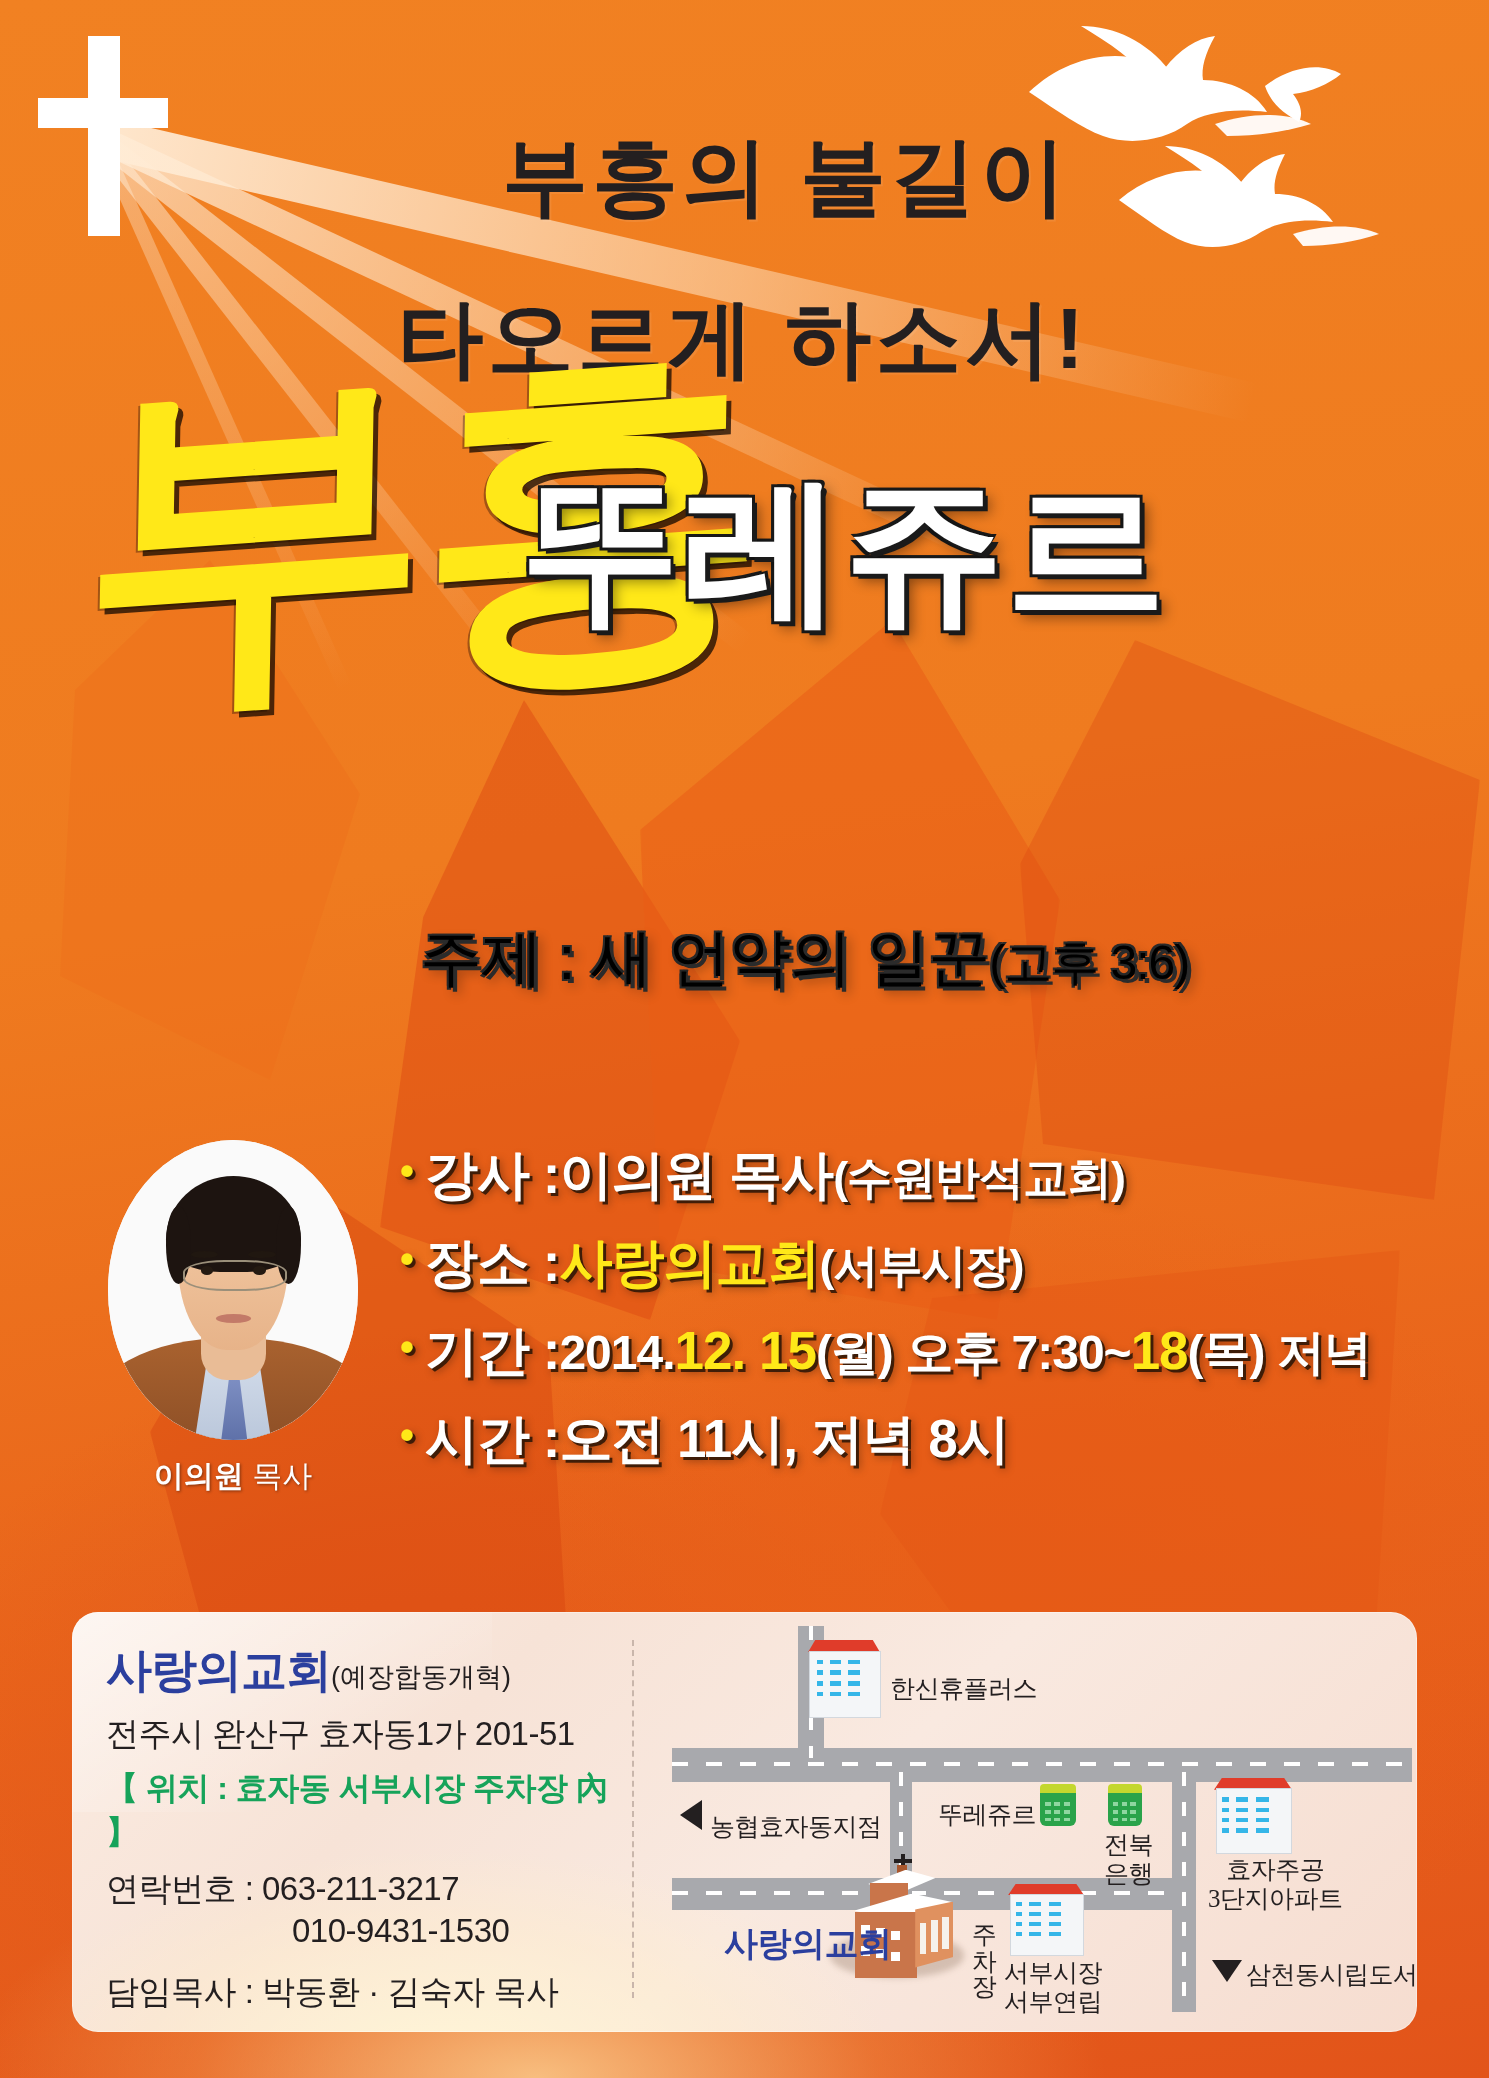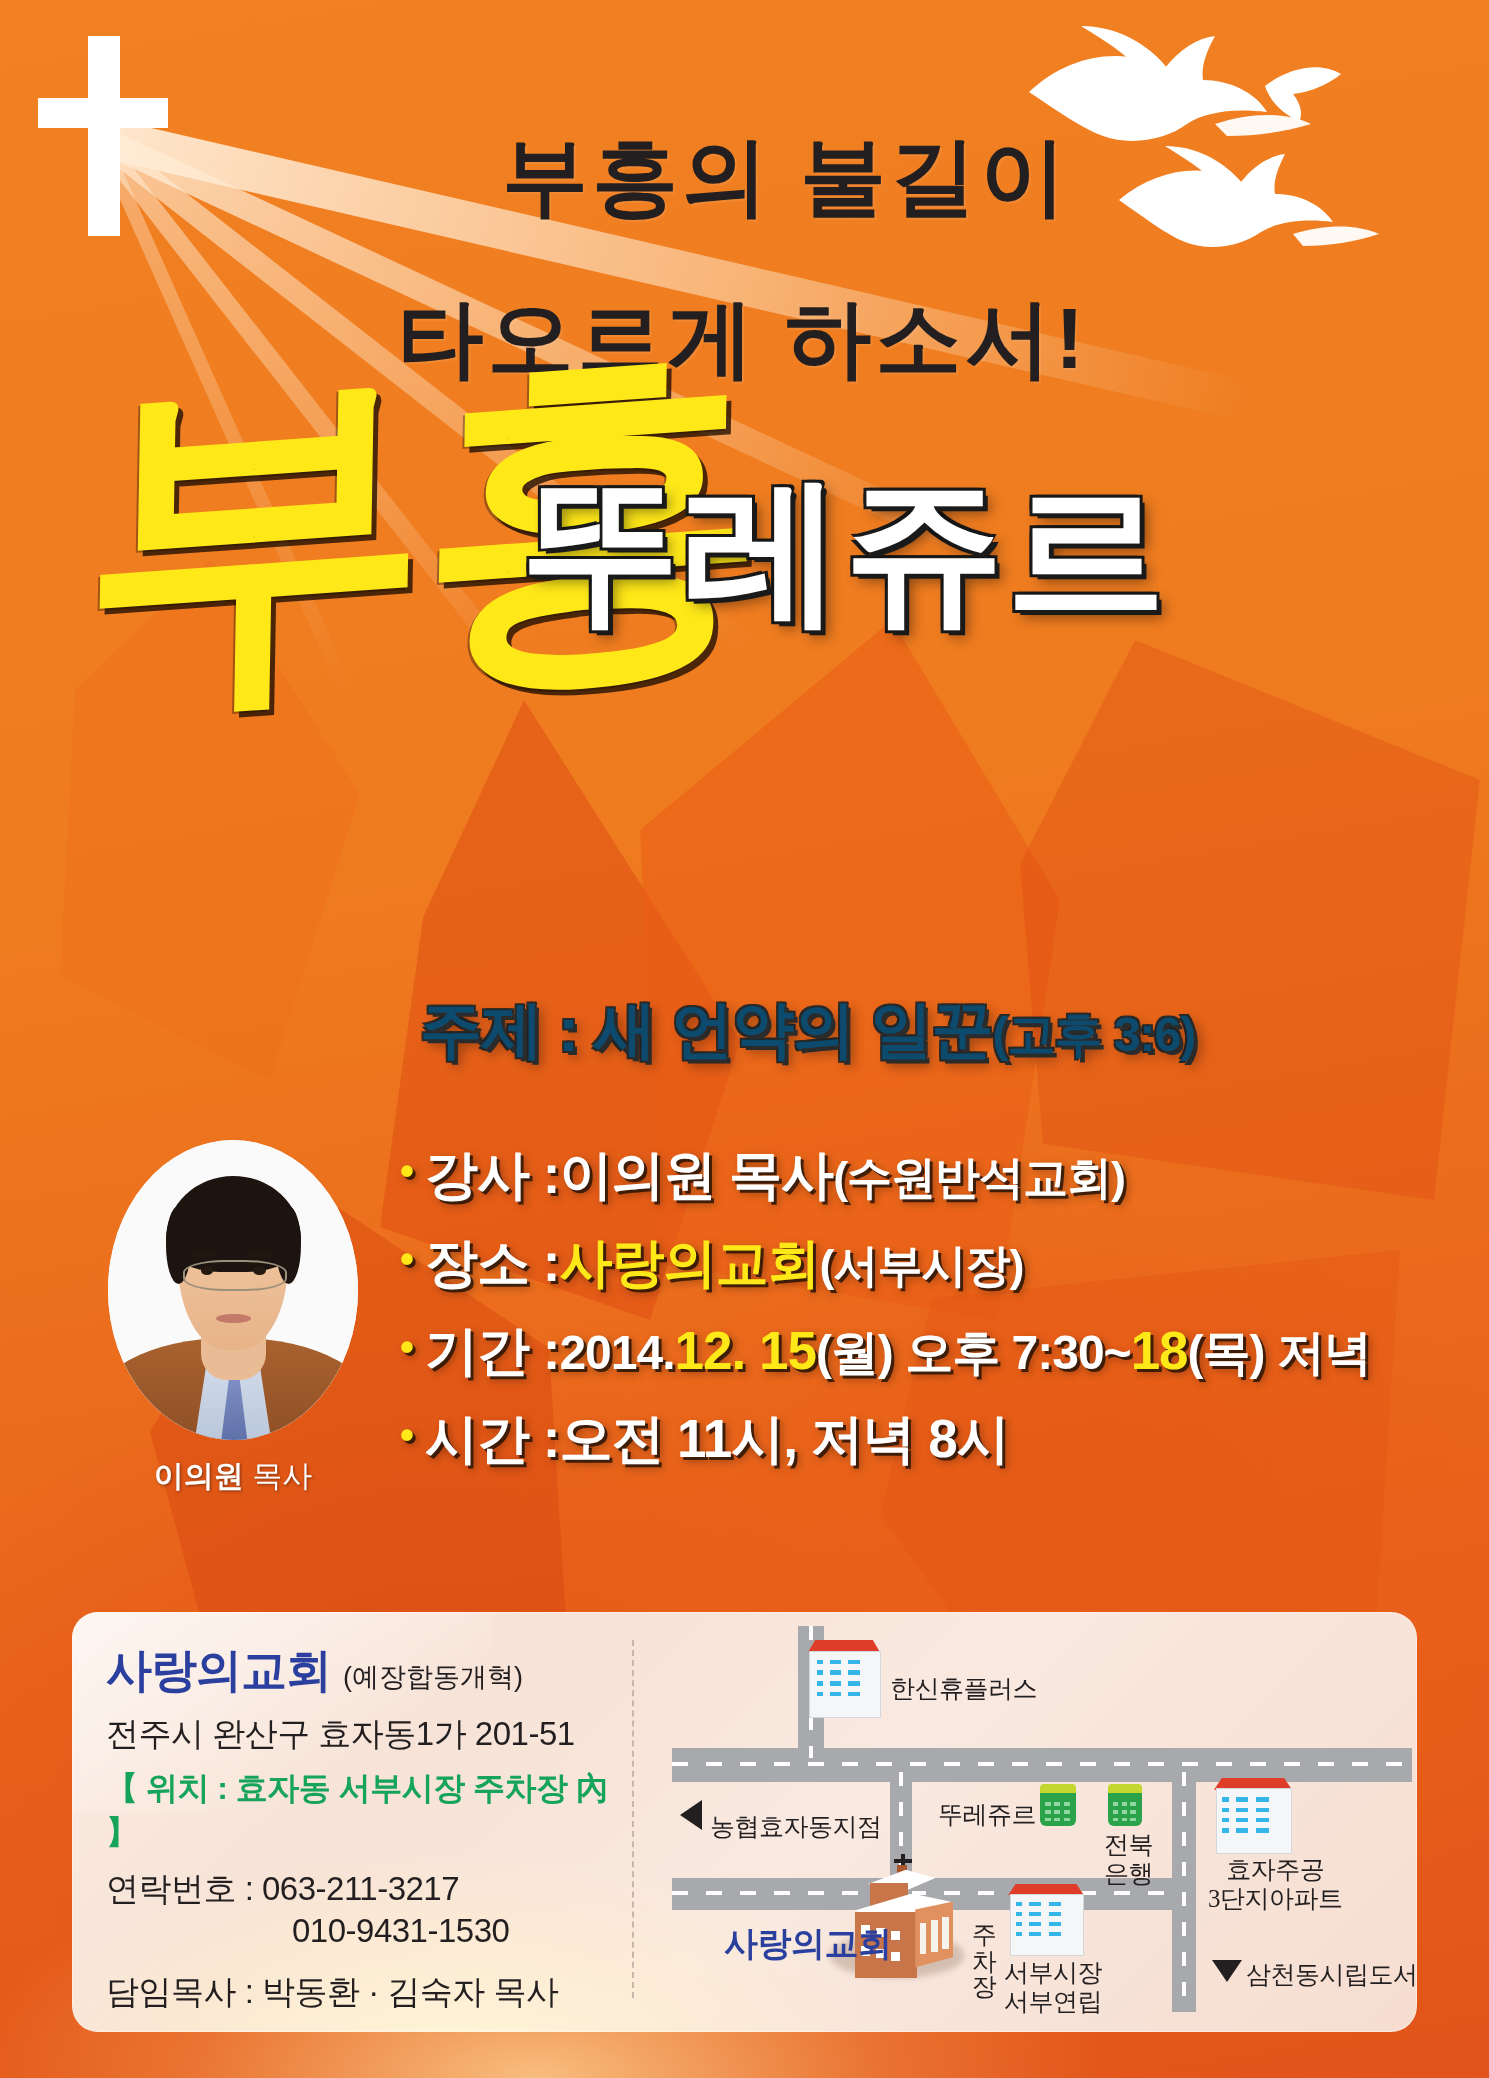--- a/index.html
+++ b/index.html
@@ -116,23 +116,23 @@
       5px 5px 0 #1a1a1a,
       7px 7px 14px rgba(0,0,0,0.45),
       -3px -3px 0 #1a1a1a,
       3px -3px 0 #1a1a1a,
       -3px 3px 0 #1a1a1a;
     white-space: nowrap;
   }
 
   
   .theme {
-    position: absolute; left: 420px; top: 988px;
-    font-size: 62px; font-weight: 700;
-    color: #0c4a6e;
+    position: absolute; left: 420px; top: 916px;
+    font-size: 62px; font-weight: 400;
+    color: #000000;
     white-space: nowrap;
     text-shadow: 4px 4px 0 #2b2b2b, 6px 6px 12px rgba(0,0,0,0.45),
                  -2px -2px 0 #2b2b2b, 2px -2px 0 #2b2b2b, -2px 2px 0 #2b2b2b;
     letter-spacing: -1px;
   }
   .theme .ref { font-size: 48px; }
 
   
   .photo-wrap {
     position: absolute; left: 108px; top: 1140px;
@@ -238,21 +238,21 @@
   }
 
   .info {
     position: absolute; left: 34px; top: 28px; width: 520px;
     color: #231f20;
   }
   .info-title-row { display: flex; align-items: baseline; margin-bottom: 10px; }
   .info-church {
     font-size: 46px; font-weight: 700; color: #2b3f9e; letter-spacing: -1px;
   }
-  .info-denom { font-size: 27px; color: #231f20; margin-left: 12px; }
+  .info-denom { font-size: 27px; color: #231f20; }
   .info-addr { font-size: 33px; margin-bottom: 10px; letter-spacing: -0.5px; }
   .info-loc { font-size: 32px; color: #16a35a; font-weight: 700; margin-bottom: 12px; letter-spacing: -0.5px;}
   .info-tel { font-size: 33px; letter-spacing: -0.5px; }
   .info-tel2 { font-size: 33px; margin-left: 186px; letter-spacing: -0.5px;}
   .info-pastor { font-size: 33px; margin-top: 20px; letter-spacing: -0.5px;}
 
   
   .map {
     position: absolute; left: 580px; top: 10px; right: 8px; bottom: 6px;
   }

